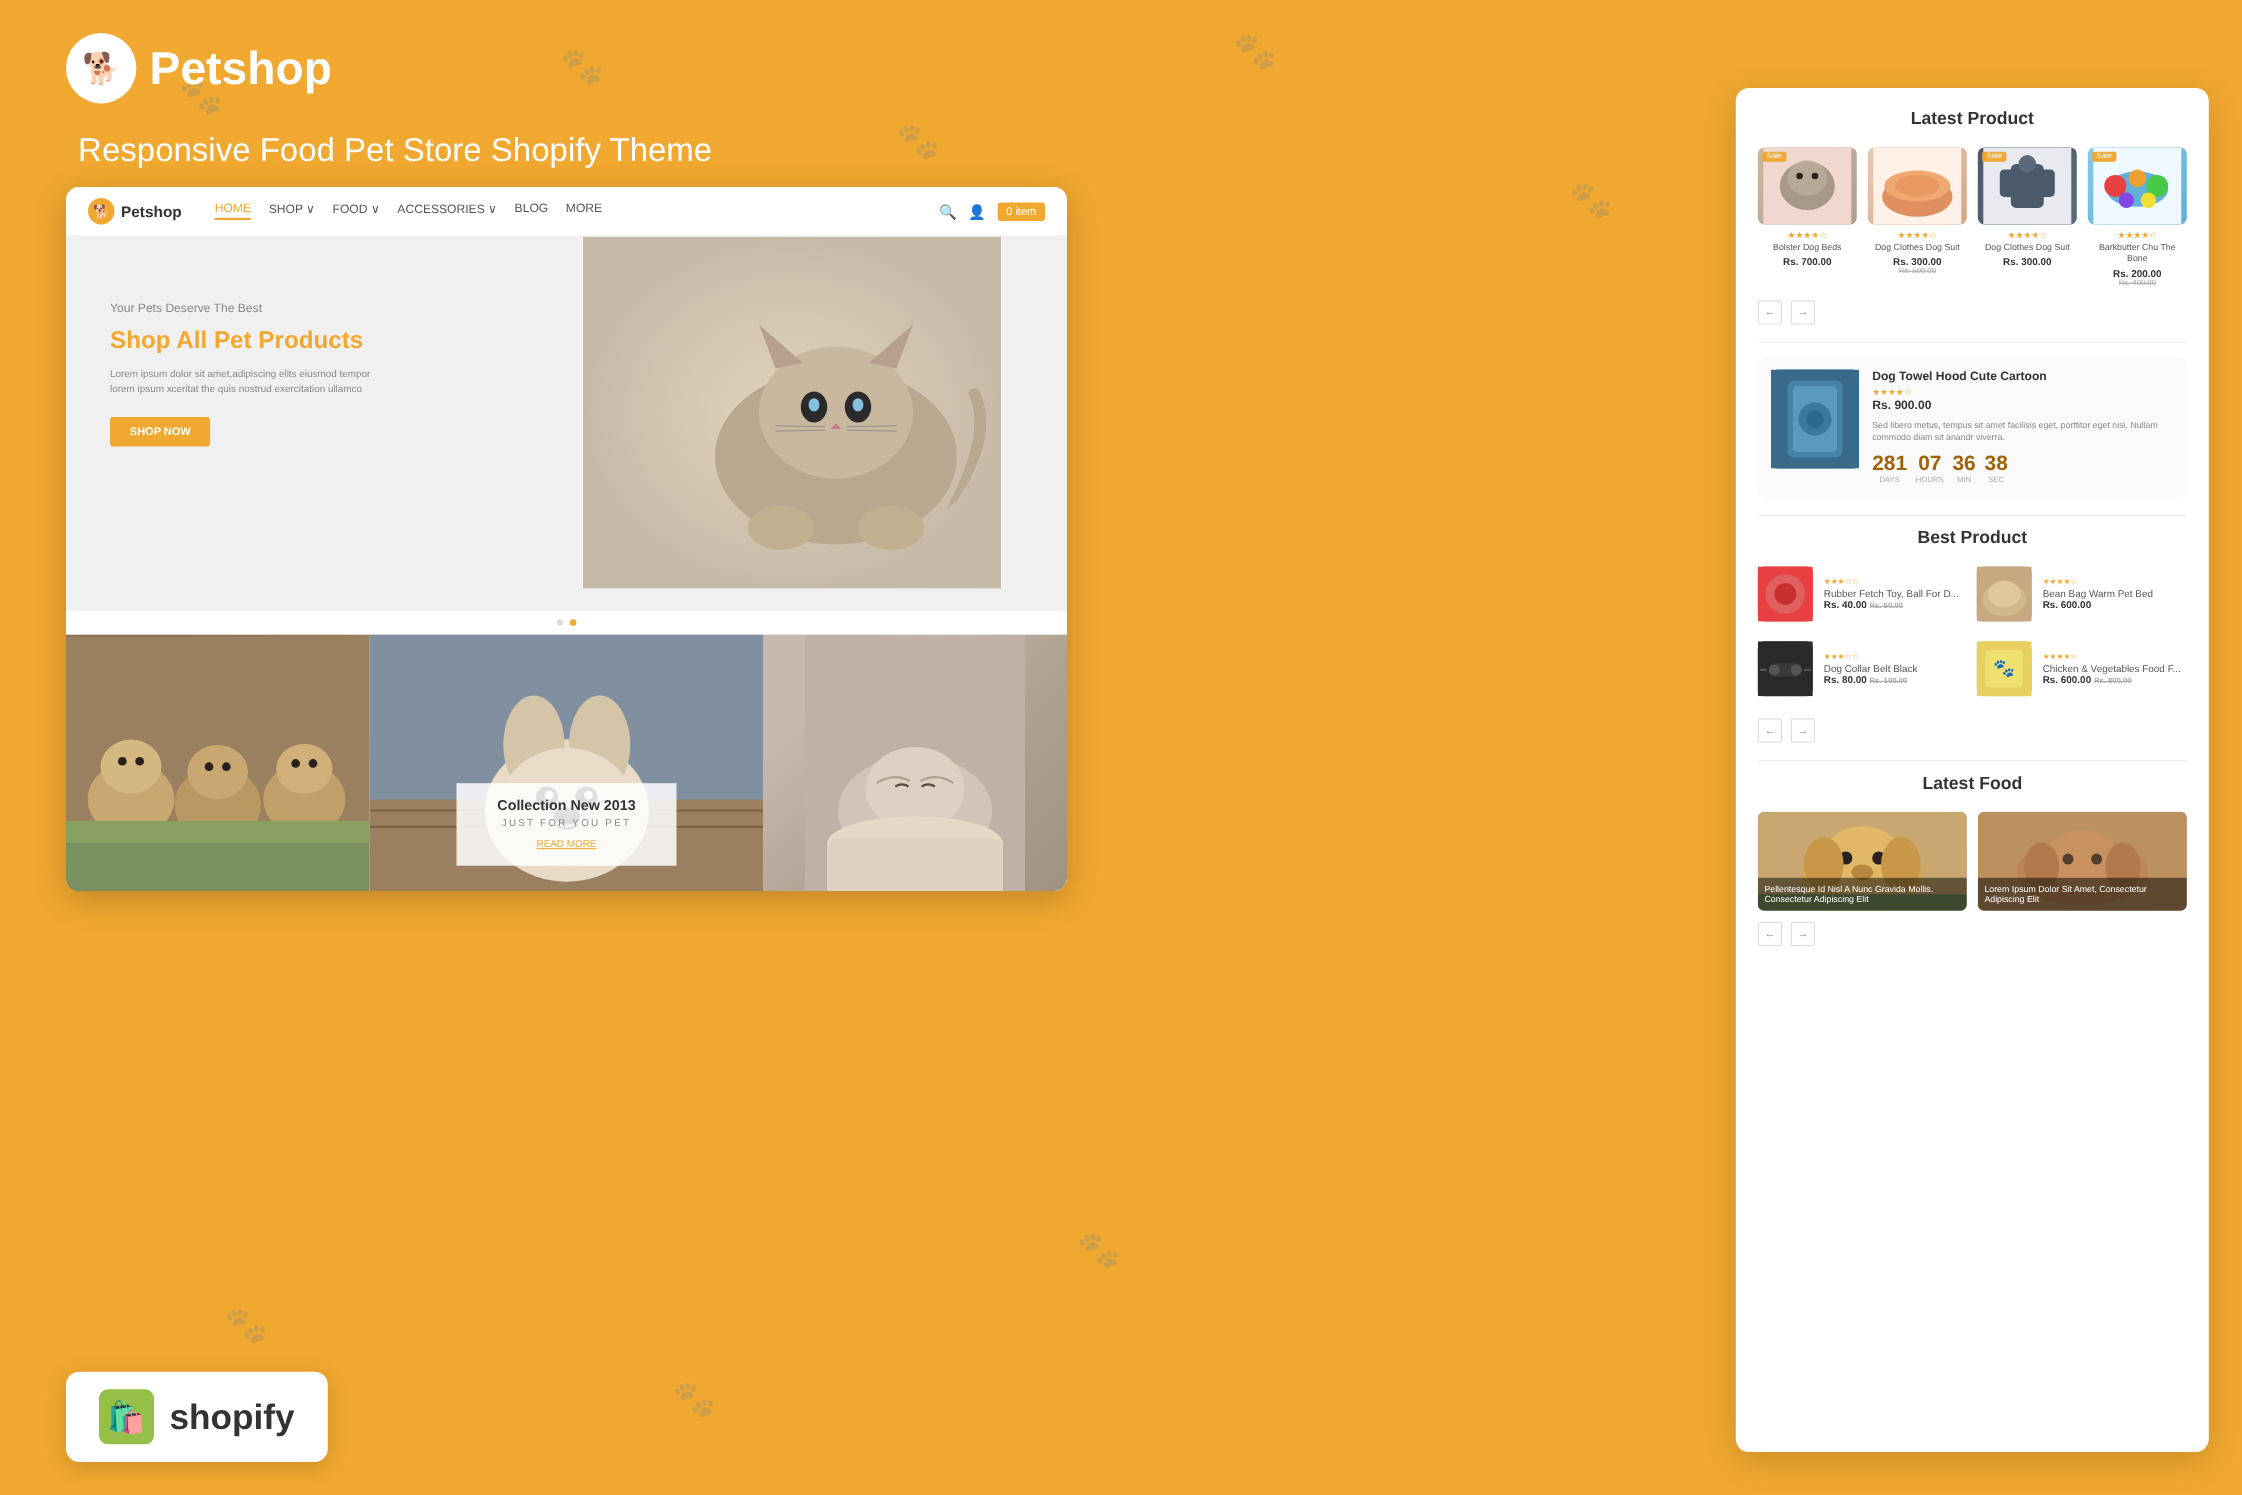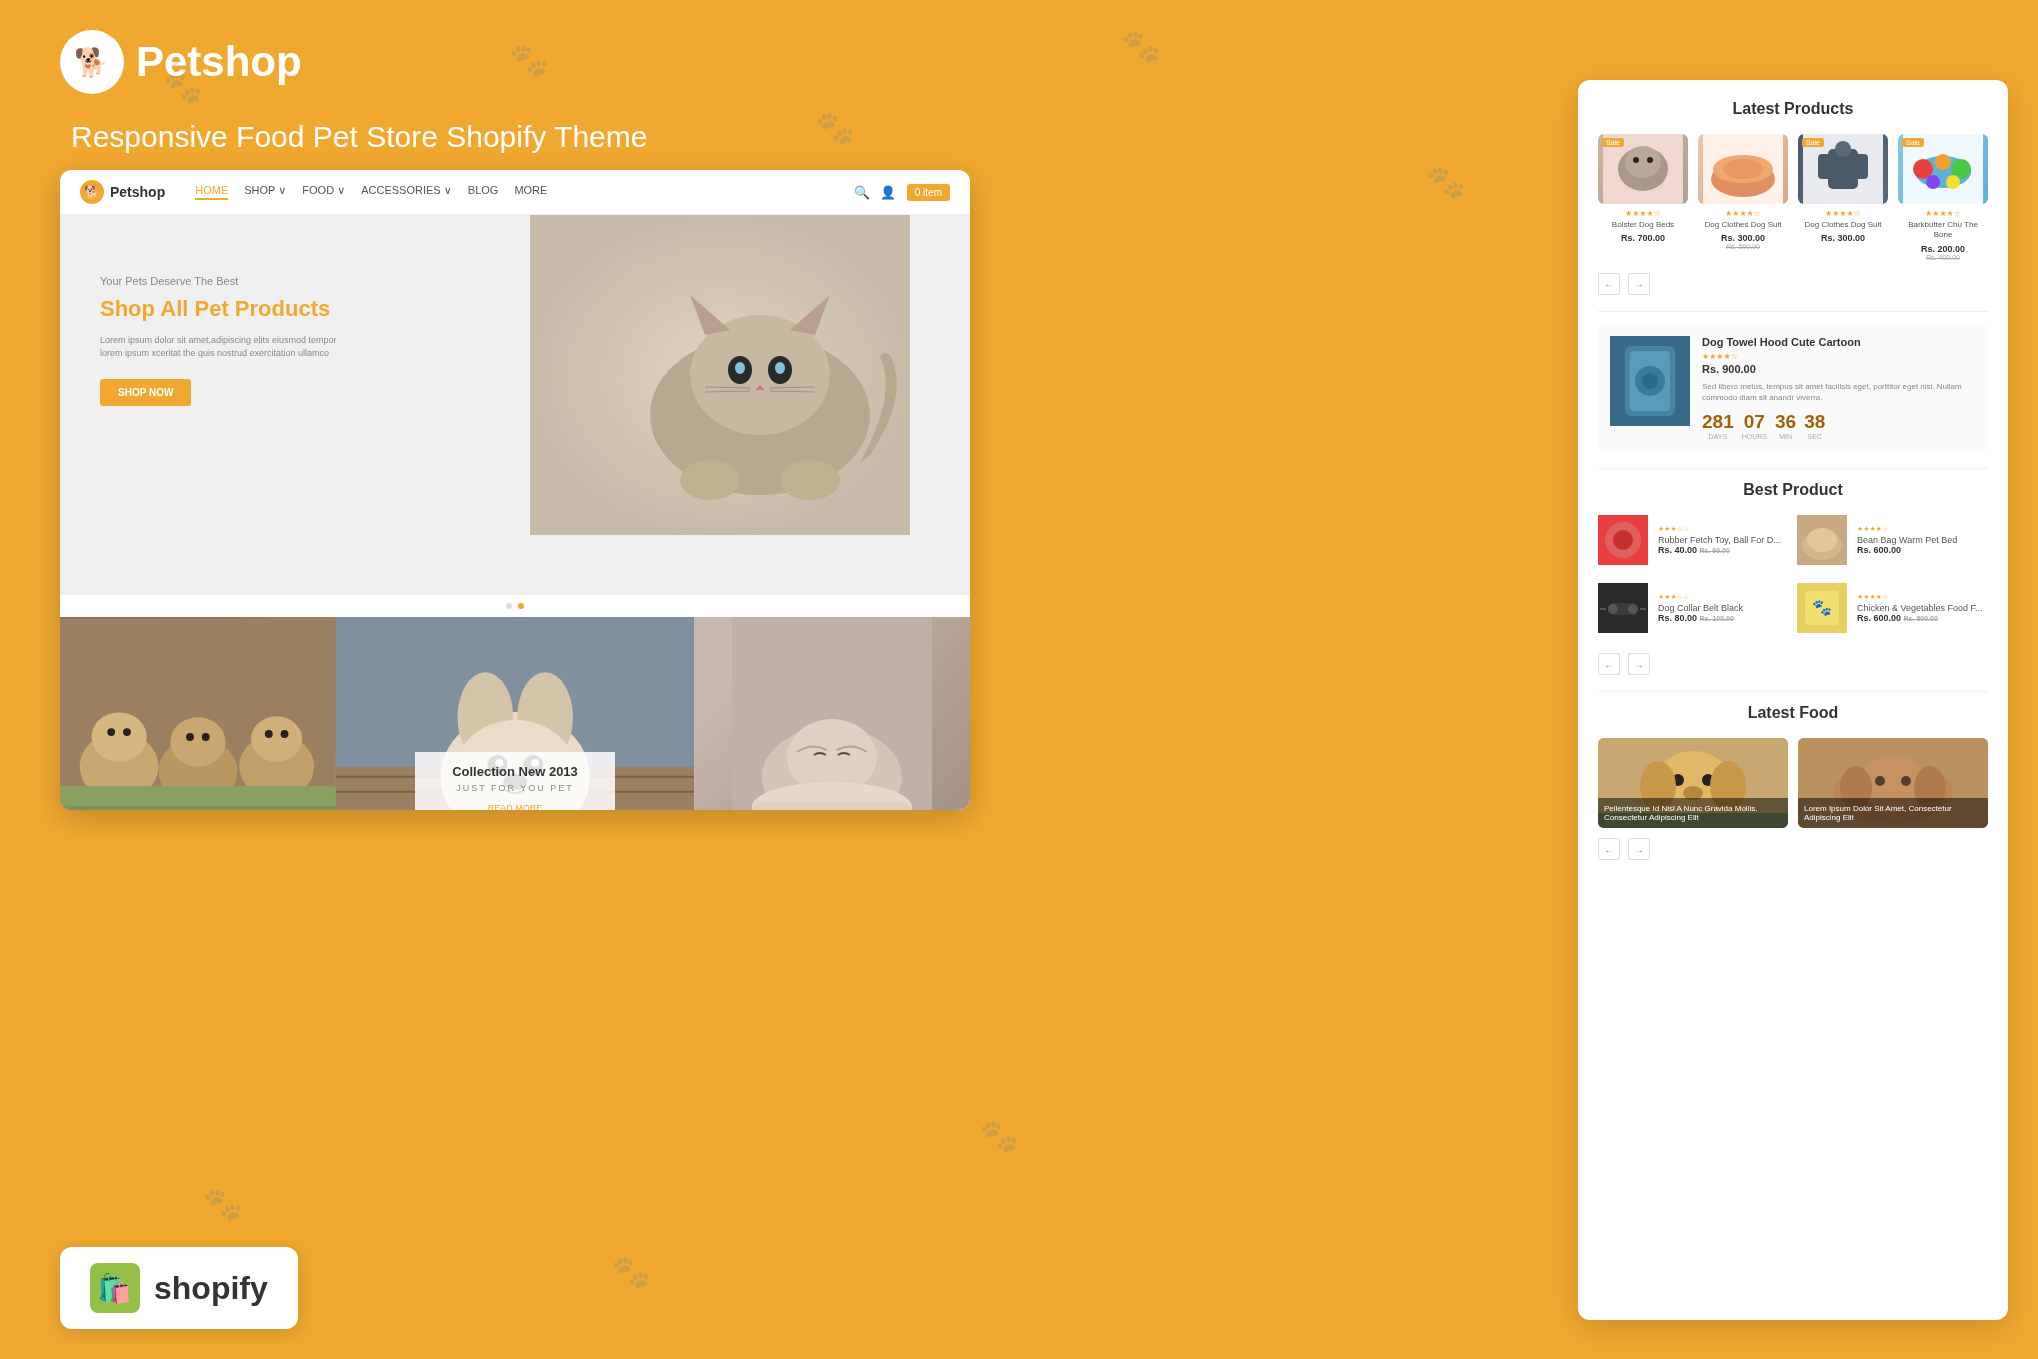--- a/index.html
+++ b/index.html
@@ -125,21 +125,21 @@
       background: #f0a830;
       color: white;
       padding: 3px 8px;
       border-radius: 3px;
       font-size: 10px;
     }
 
     
     .hero {
       position: relative;
-      height: 380px;
+      height: 340px;
       background: #f0f0f0;
       overflow: hidden;
     }
     .hero-content {
       position: absolute;
       left: 40px;
       top: 60px;
       z-index: 2;
     }
     .hero-subtitle {
@@ -672,21 +672,21 @@
 </div>
 
 <div class="shopify-badge">
   <div class="shopify-icon">🛍️</div>
   <span class="shopify-text">shopify</span>
 </div>
 
 <div class="right-panel">
 
   <div>
-    <div class="section-title">Latest Products</div>
+    <div class="section-title">Latest Product</div>
     <div class="products-grid">
 
       <div class="product-card">
         <div class="product-img product-img-cat">
           <span class="sale-badge">Sale</span>
           <svg viewBox="0 0 80 70" style="width:100%;height:100%;">
             <rect width="80" height="70" fill="#f0d8d0"></rect>
             <ellipse cx="40" cy="35" rx="25" ry="22" fill="#a89888"></ellipse>
             <ellipse cx="40" cy="28" rx="18" ry="16" fill="#b8a898"></ellipse>
             <circle cx="33" cy="26" r="3" fill="#2a2020"></circle>

